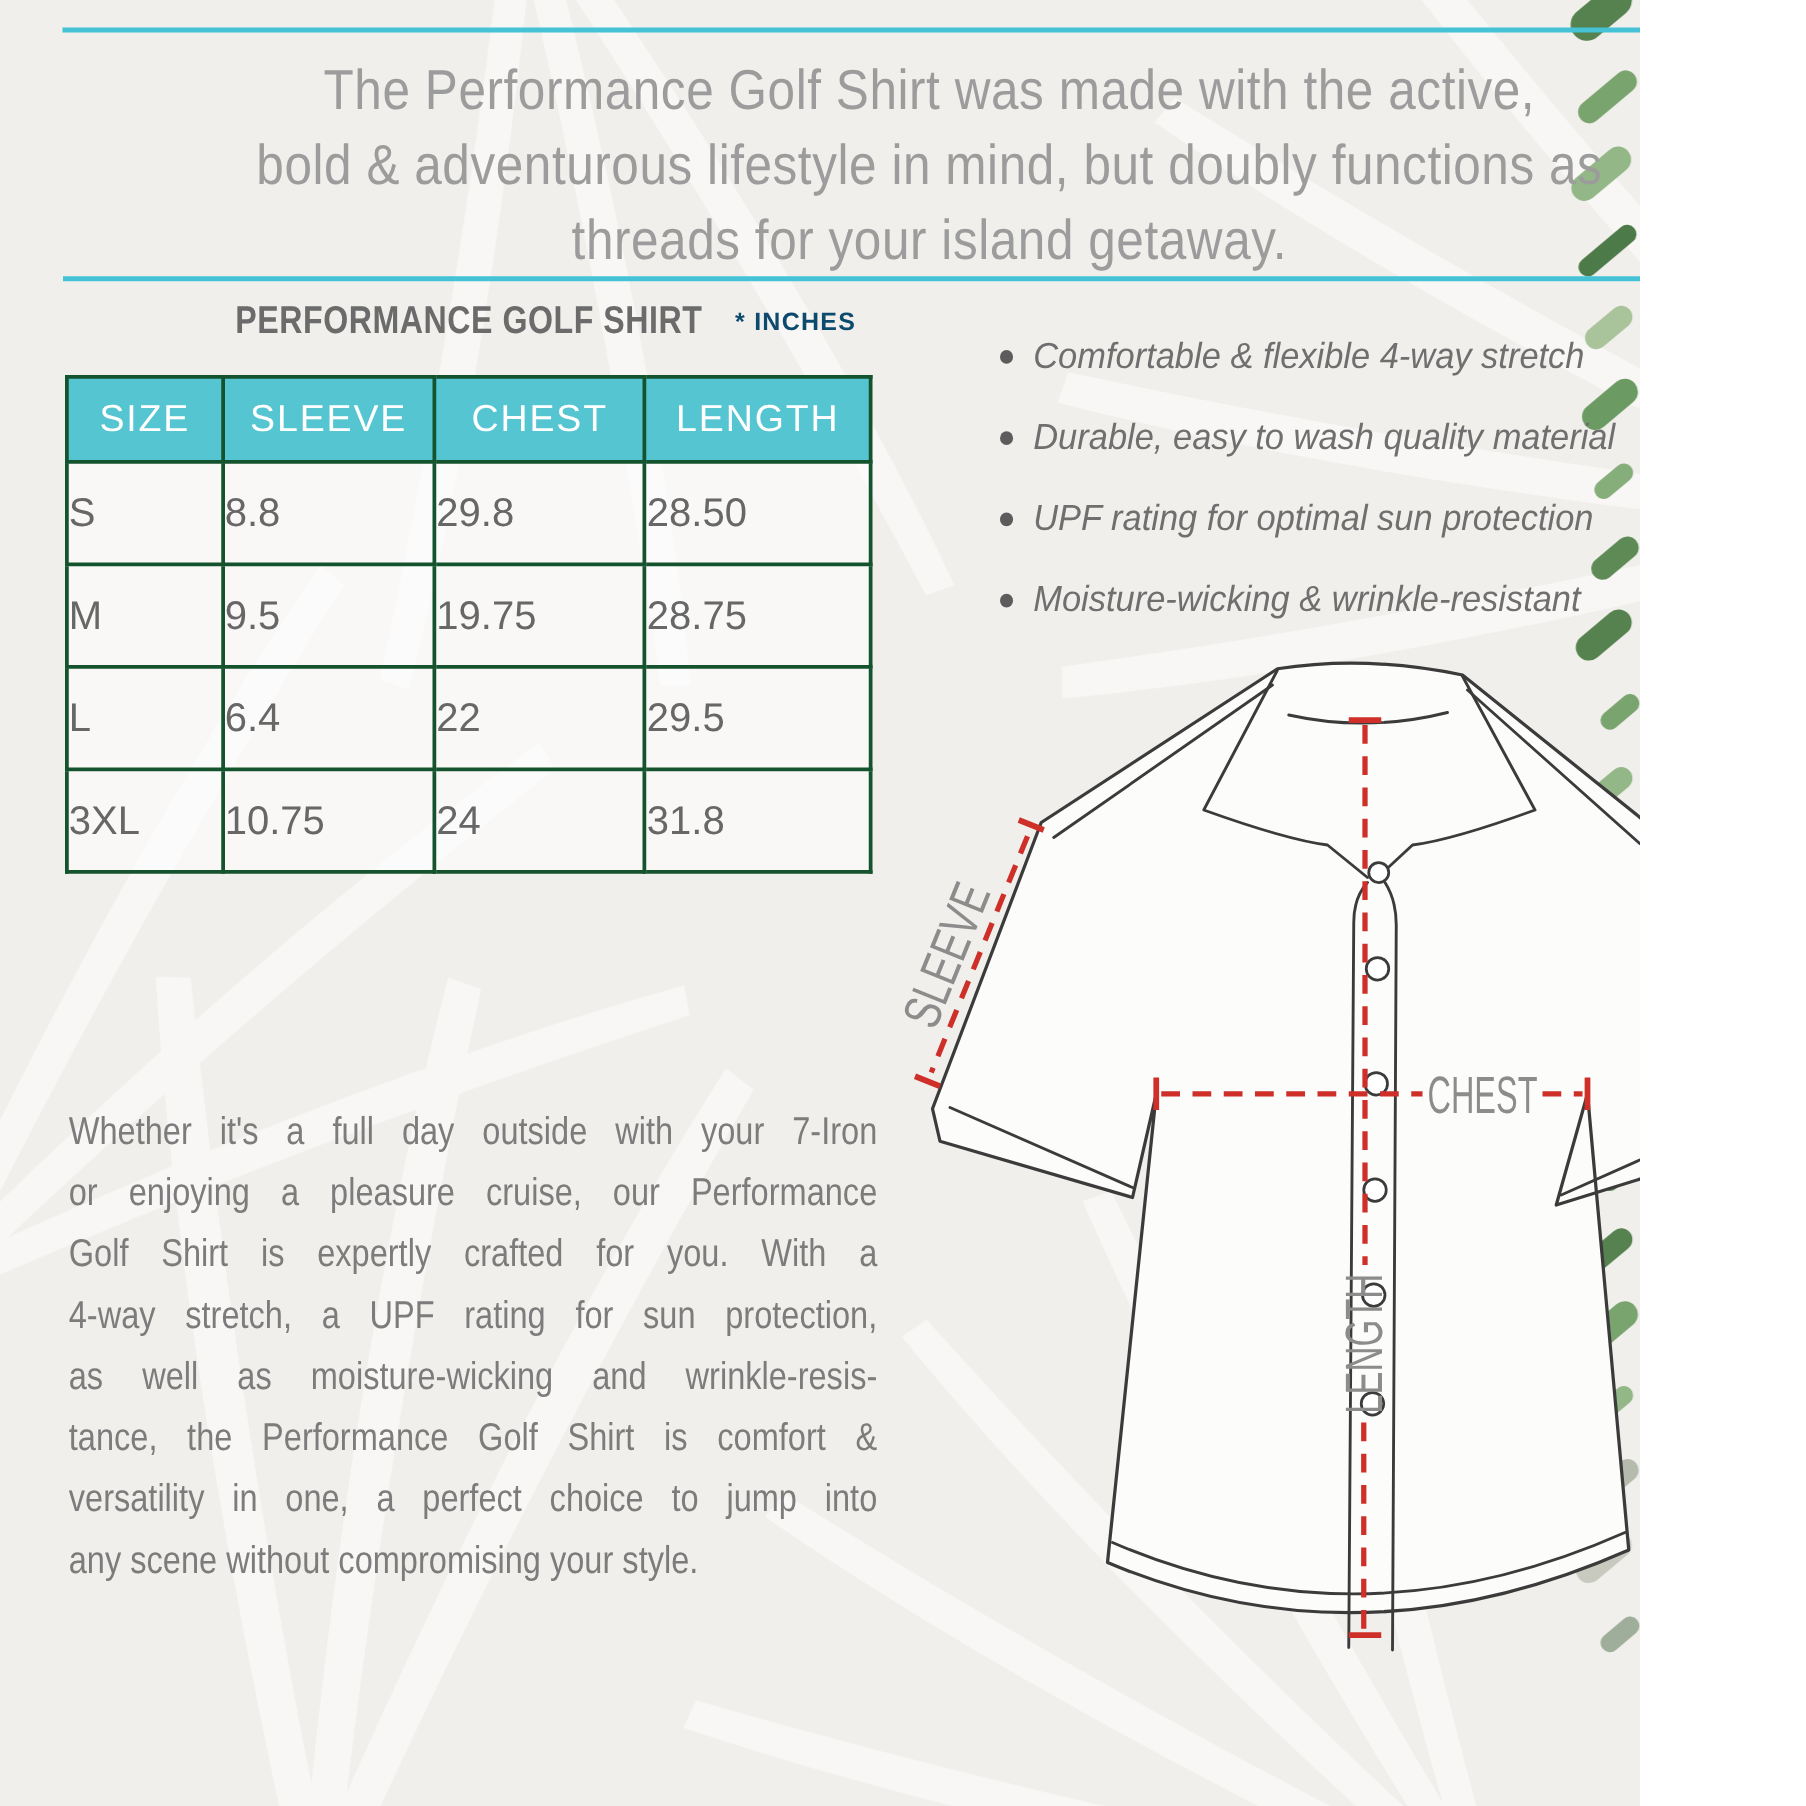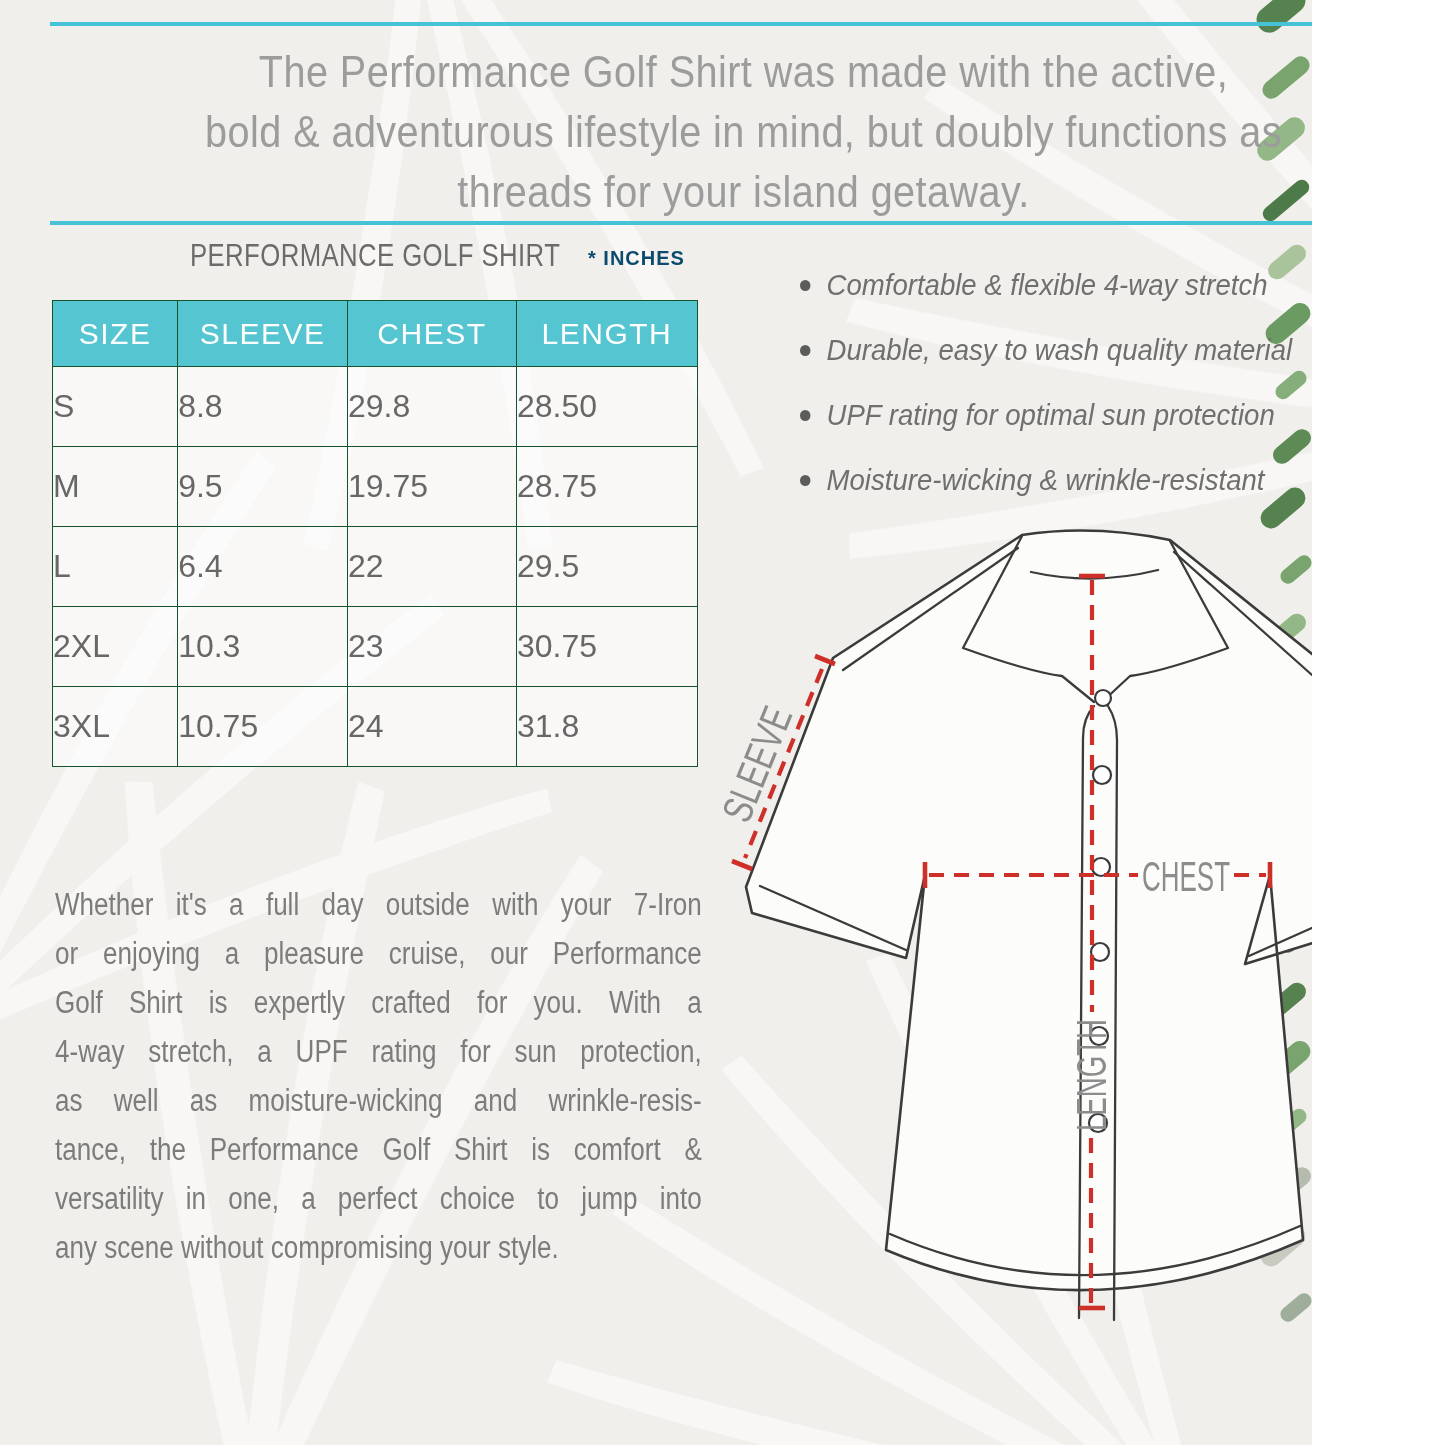--- a/index.html
+++ b/index.html
@@ -12,33 +12,33 @@
   .divider{position:absolute;left:50px;width:1387px;height:4px;background:var(--line,#45c2d6);z-index:2;}
   .divider.top{top:22px;}
   .divider.mid{top:221px;}
   .intro{
     position:absolute;left:50px;top:42px;width:1387px;z-index:2;
     text-align:center;color:#9c9c9c;font-size:45px;line-height:60px;letter-spacing:.5px;
   }
   .intro .iline{display:block;transform:scaleX(.88);transform-origin:50% 0;white-space:nowrap;}
   .chart-title{
     position:absolute;left:52px;top:238px;width:646px;z-index:2;
-    text-align:center;color:#6b6b6b;font-size:31px;font-weight:normal;letter-spacing:.5px;
+    text-align:center;color:#6b6b6b;font-size:31px;font-weight:bold;letter-spacing:.5px;
   }
   .chart-title span{display:inline-block;transform:scaleX(.83);transform-origin:50% 50%;white-space:nowrap;}
   .chart-unit{
     position:absolute;left:588px;top:247px;z-index:2;
     color:#0c4a6e;font-size:20px;font-weight:bold;letter-spacing:1px;white-space:nowrap;
   }
   table.size-table{
     position:absolute;left:52px;top:300px;z-index:2;
     border-collapse:collapse;table-layout:fixed;width:646px;
   }
   .size-table th,.size-table td{
-    border:1px solid #14532d;vertical-align:middle;padding:0;
+    border:3px solid #14532d;vertical-align:middle;padding:0;
   }
   .size-table th{
     background:var(--accent,#55c5d2);color:#fff;height:65px;
     font-size:30px;font-weight:normal;letter-spacing:1.5px;
   }
   .size-table td{
     height:79px;background:rgba(255,255,255,.55);color:#676767;font-size:32px;
   }
   .features{position:absolute;left:800px;top:268px;z-index:2;list-style:none;margin:0;padding:0;font-style:italic;}
   .features li{
@@ -173,26 +173,20 @@
         <td>19.75</td>
         <td>28.75</td>
       </tr>
       <tr>
         <td>L</td>
         <td>6.4</td>
         <td>22</td>
         <td>29.5</td>
       </tr>
       <tr>
-        <td>2XL</td>
-        <td>10.3</td>
-        <td>23</td>
-        <td>30.75</td>
-      </tr>
-      <tr>
         <td>3XL</td>
         <td>10.75</td>
         <td>24</td>
         <td>31.8</td>
       </tr>
     </tbody>
   </table>
 
   <ul class="features">
     <li>

